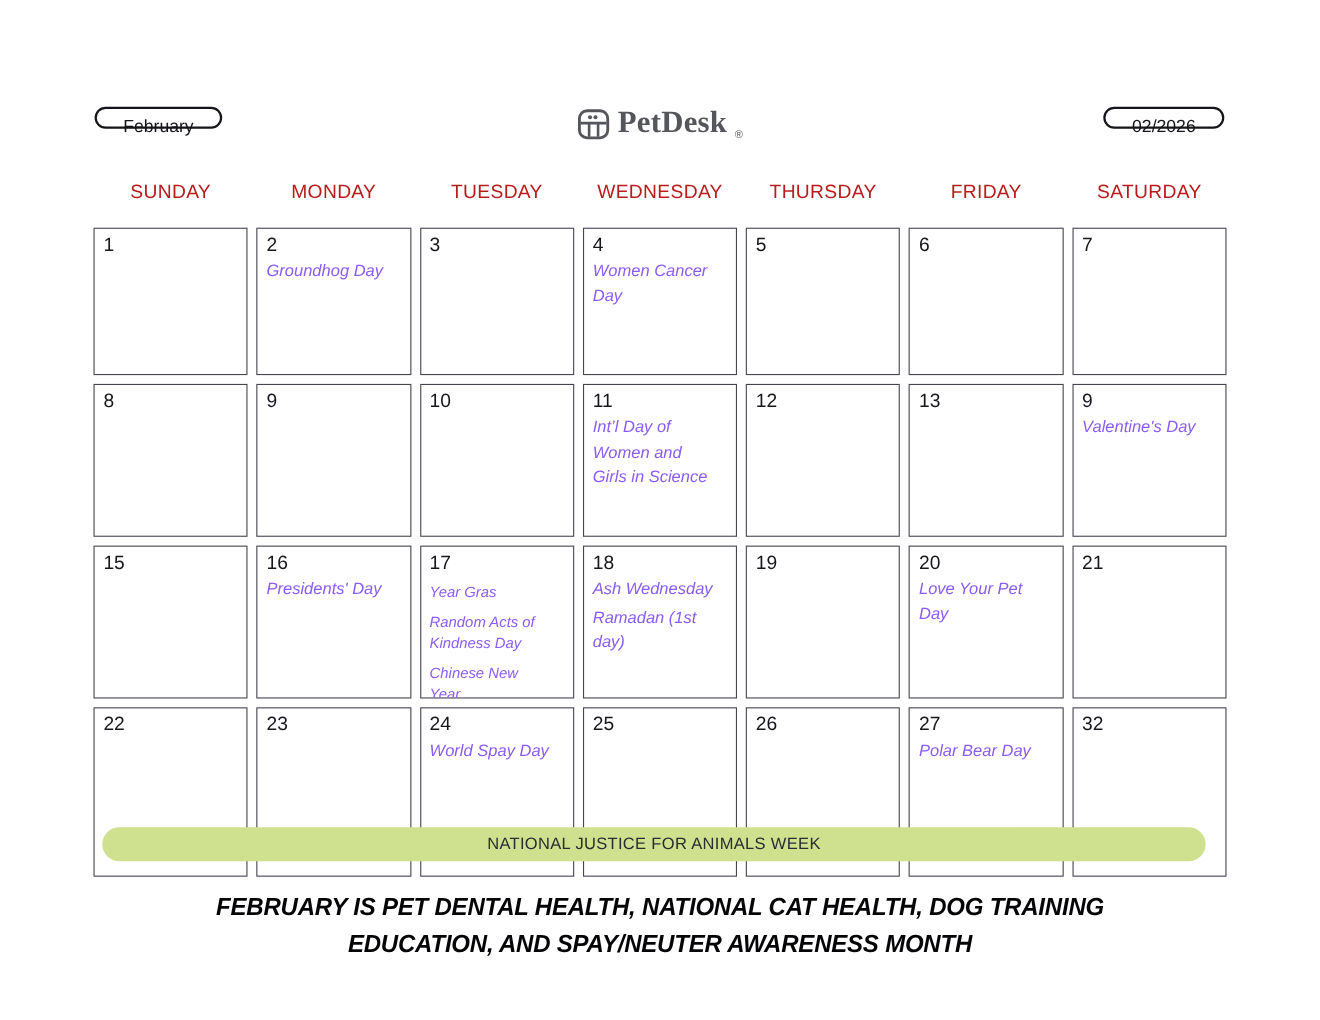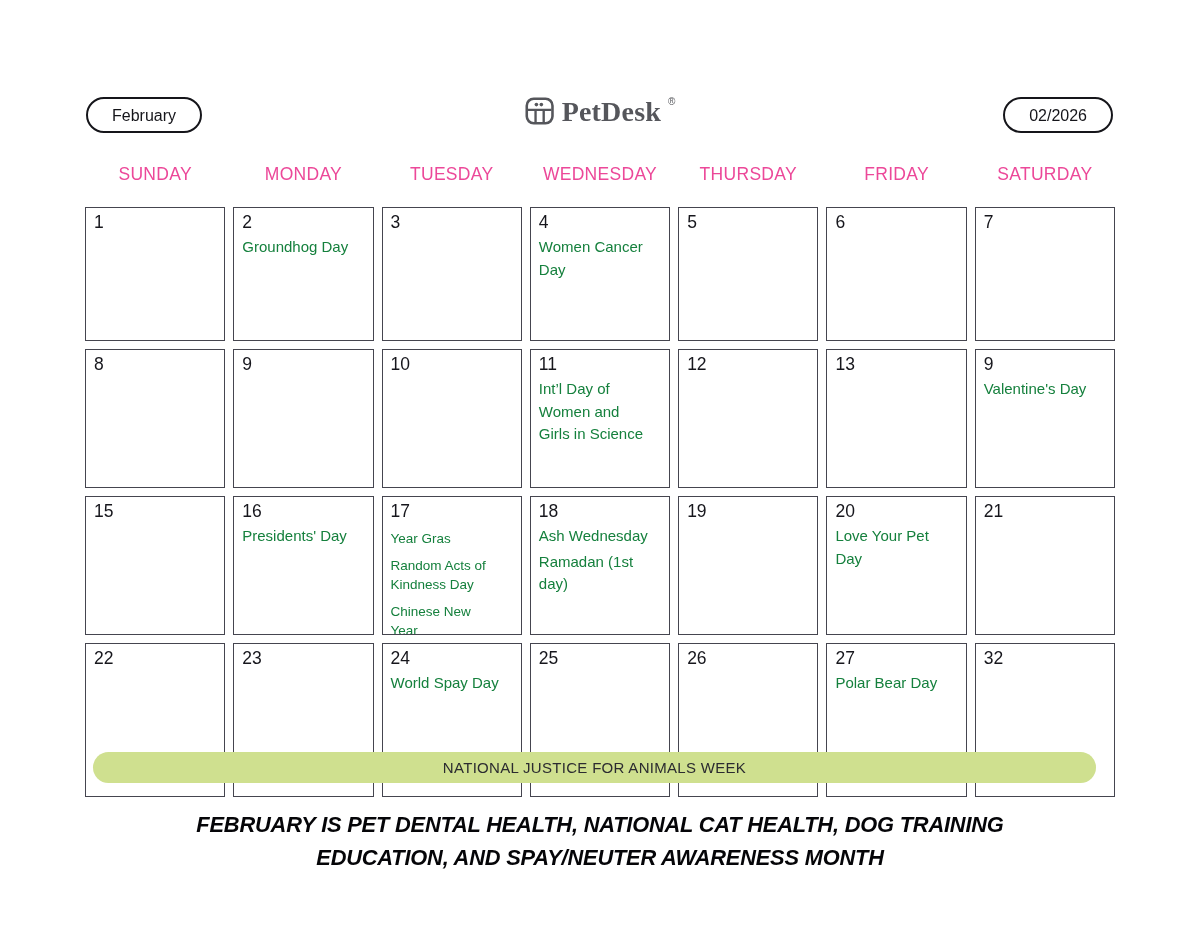--- a/index.html
+++ b/index.html
@@ -8,57 +8,57 @@
     width: 1200px; height: 927px;
     position: relative;
     font-family: "Liberation Sans", sans-serif;
     color: #1d1d24;
     overflow: hidden;
   }
 
   
   .pill {
     position: absolute; top: 97px;
-    height: 36px; line-height: 33px;
+    height: 20px; line-height: 33px;
     padding: 0 24px;
     border: 2px solid #15151a;
     border-radius: 19px;
     font-size: 16px;
     color: #15151a;
     background: #fff;
     white-space: nowrap;
   }
   .pill-left { left: 86px; }
   .pill-right { right: 87px; }
 
   .logo {
     position: absolute; top: 96px; left: 50%;
     transform: translateX(-50%);
-    display: flex; align-items: flex-start; gap: 7px;
+    display: flex; align-items: flex-end; gap: 7px;
     color: #55565b;
   }
   .logo svg { display: block; }
   .logo-text {
     font-family: "Liberation Serif", serif;
     font-size: 28px; font-weight: 600;
     letter-spacing: 0.2px;
     color: #55565b;
   }
   .logo-reg { font-size: 10px; vertical-align: 14px; color: #55565b; }
 
   
   .weekdays {
     position: absolute; top: 164px; left: 85px; width: 1030px;
     display: grid; grid-template-columns: repeat(7, 1fr); column-gap: 8px;
   }
   .weekday {
     text-align: center;
     font-size: 17.5px;
     letter-spacing: 0.3px;
-    color: #ec4899;
+    color: #b91c1c;
   }
 
   
   .grid {
     position: absolute; top: 207px; left: 85px; width: 1030px;
     display: grid;
     grid-template-columns: repeat(7, 1fr);
     grid-template-rows: 134px 139px 139px 154px;
     gap: 8px;
     position: absolute;
@@ -70,23 +70,24 @@
     overflow: hidden;
   }
   .daynum {
     font-size: 17.5px;
     color: #16161c;
     margin-bottom: 2px;
   }
   .event {
     font-size: 15px;
     line-height: 1.5;
-    color: #15803d;
+    color: #8b5cf6;
     padding-right: 12px;
     margin-top: 3px;
+    font-style: italic;
   }
   .cell.compact .event {
     font-size: 13.5px;
     line-height: 1.45;
     margin-top: 7px;
   }
   .cell.compact .event:first-of-type { margin-top: 2px; }
 
   
   .week-banner {

